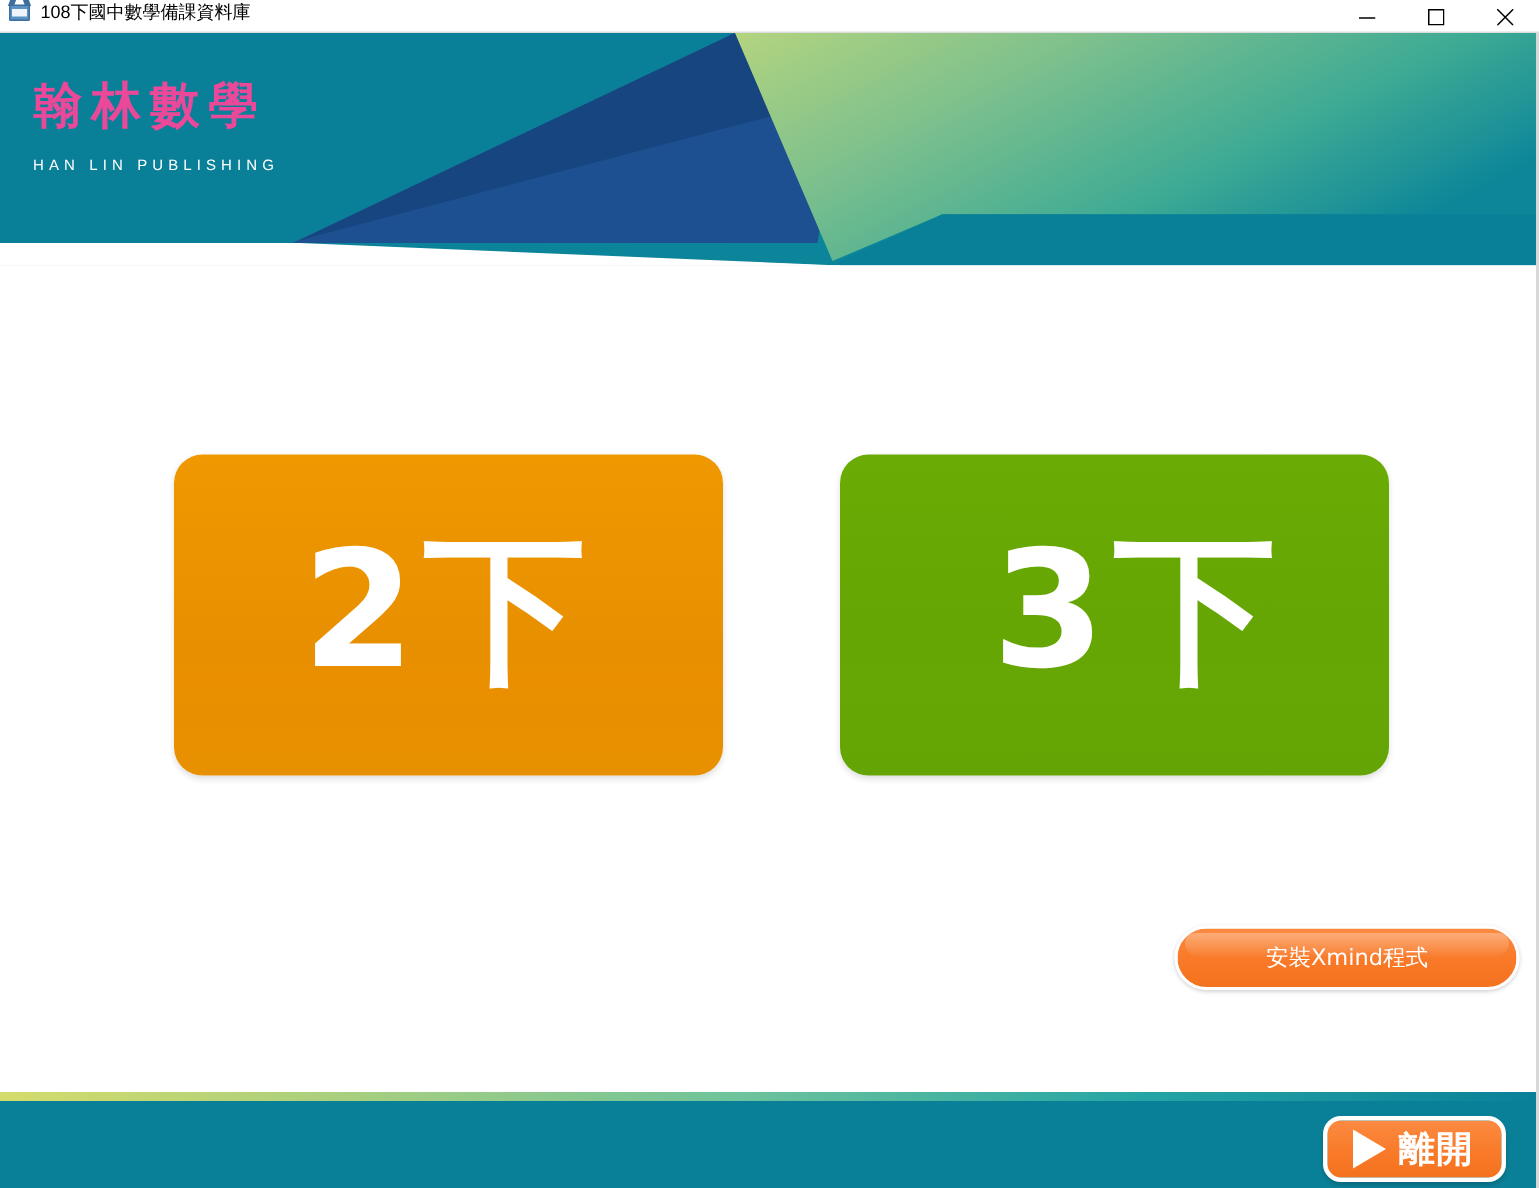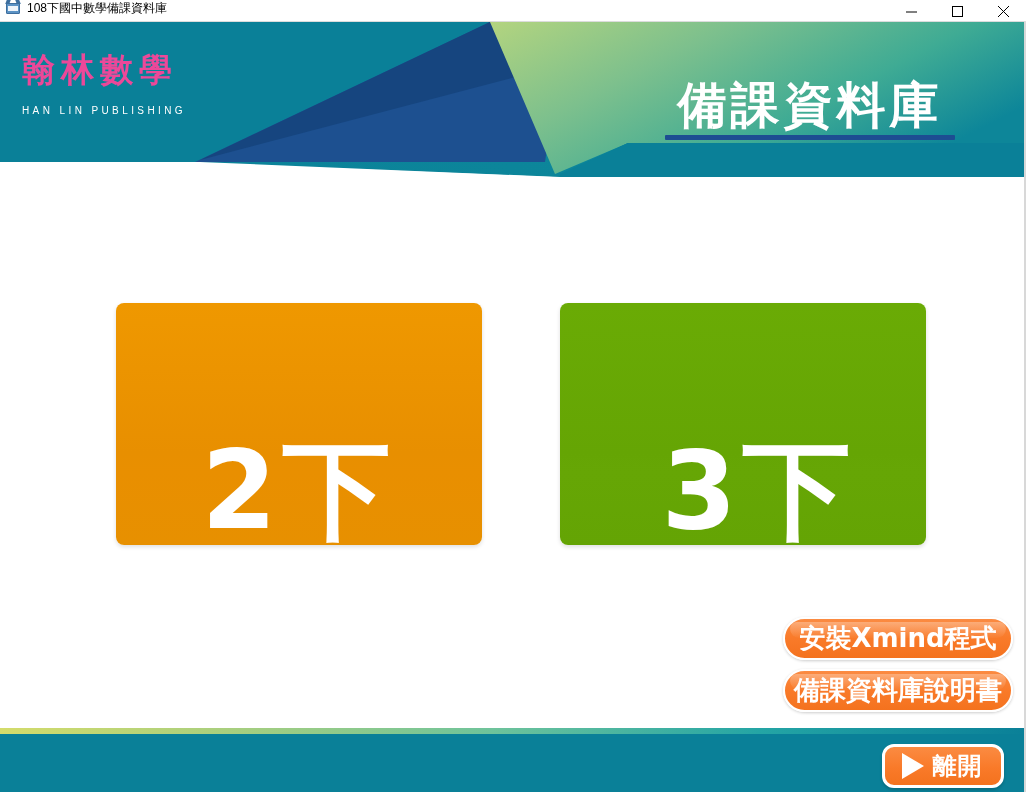--- a/index.html
+++ b/index.html
@@ -128,23 +128,23 @@
 
   
   #main {
     position:absolute; left:0; top:177px;
     width:1026px; height:551px;
     background:#ffffff;
   }
 
   .grade-card {
     position:absolute;
-    width:366px; height:242px;
-    border-radius:8px;
-    display:flex; align-items:flex-end; justify-content:center;
+    width:366px; height:214px;
+    border-radius:19px;
+    display:flex; align-items:center; justify-content:center;
     cursor:pointer;
     box-shadow:0 2px 4px rgba(0,0,0,0.13);
   }
   #card-2 {
     left:116px; top:126px;
     background:linear-gradient(180deg,#ef9800 0%, #e88f00 62%, #e98f00 70%, #e79000 100%);
   }
   #card-3 {
     left:560px; top:126px;
     background:linear-gradient(180deg,#6aab05 0%, #65a504 62%, #66a605 70%, #64a404 100%);
@@ -182,22 +182,22 @@
   .pill-btn::after {
     content:"";
     position:absolute;
     left:5px; top:3px; right:5px;
     height:16px;
     border-radius:14px 14px 20px 20px;
     background:linear-gradient(180deg,rgba(255,255,255,0.30),rgba(255,255,255,0.02));
     pointer-events:none;
   }
   .pill-btn .pb-label {
-    font-size:26px;
-    font-weight:bold;
+    font-size:15px;
+    font-weight:normal;
     color:#ffffff;
     letter-spacing:0px;
     font-family:"DejaVu Sans","Liberation Sans",sans-serif;
     white-space:nowrap;
     z-index:2;
   }
 
   
   #footer {
     position:absolute; left:0; top:728px;
@@ -317,42 +317,35 @@
       <polygon points="560,152 628,121 1026,121 1026,155 560,155" fill="#0a8098"></polygon>
       <polygon points="0,141 196,141 553,155 0,155" fill="#ffffff"></polygon>
       <polygon points="553,155 628,122 700,122 700,155" fill="#ffffff" opacity="0"></polygon>
     </svg>
 
     <div id="logo">
       <div class="logo-cn">翰林數學</div>
       <div class="logo-en">HAN LIN PUBLISHING</div>
     </div>
 
-    <div id="header-title">
-      <div class="ht-text">備課資料庫</div>
-      <div class="ht-rule"></div>
-    </div>
   </div>
 
   <div id="main">
 
     <div class="grade-card" id="card-2">
       <div class="gc-label">2下</div>
     </div>
 
     <div class="grade-card" id="card-3">
       <div class="gc-label">3下</div>
     </div>
 
     <div id="pill-group">
       <div class="pill-btn">
         <span class="pb-label">安裝Xmind程式</span>
-      </div>
-      <div class="pill-btn">
-        <span class="pb-label">備課資料庫說明書</span>
       </div>
     </div>
 
   </div>
 
   <div id="footer">
     <div id="footer-strip"></div>
     <div id="footer-bar"></div>
     <div id="exit-btn">
       <div class="play-tri"></div>

